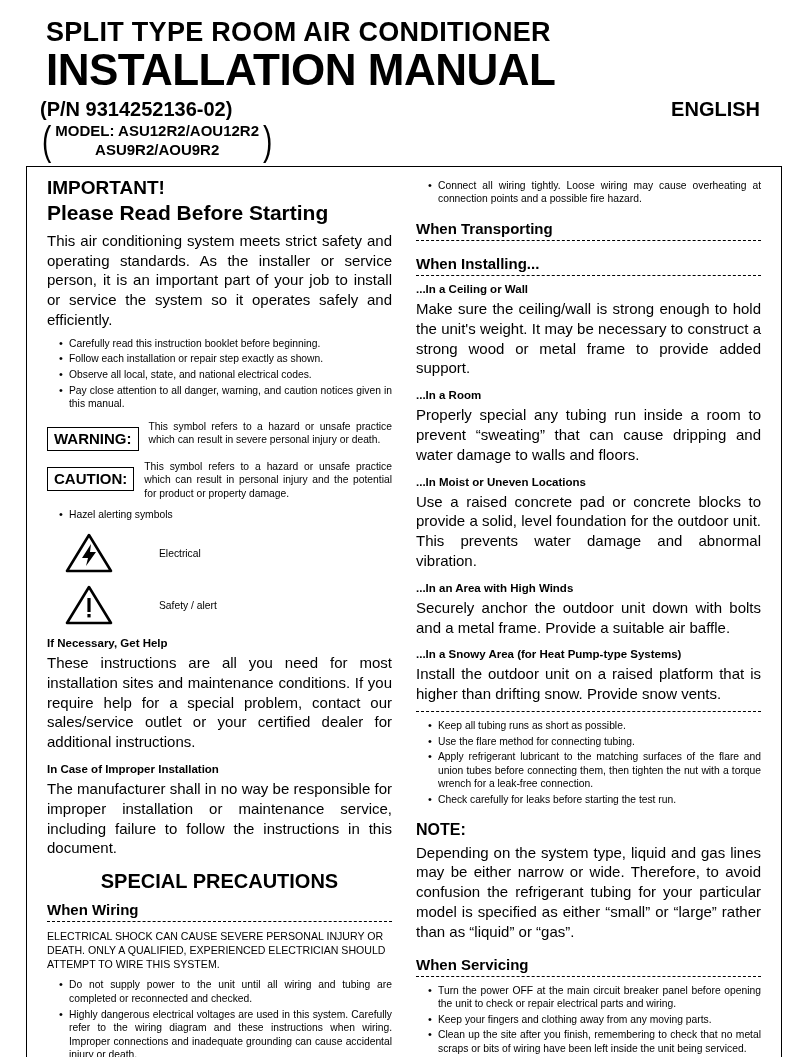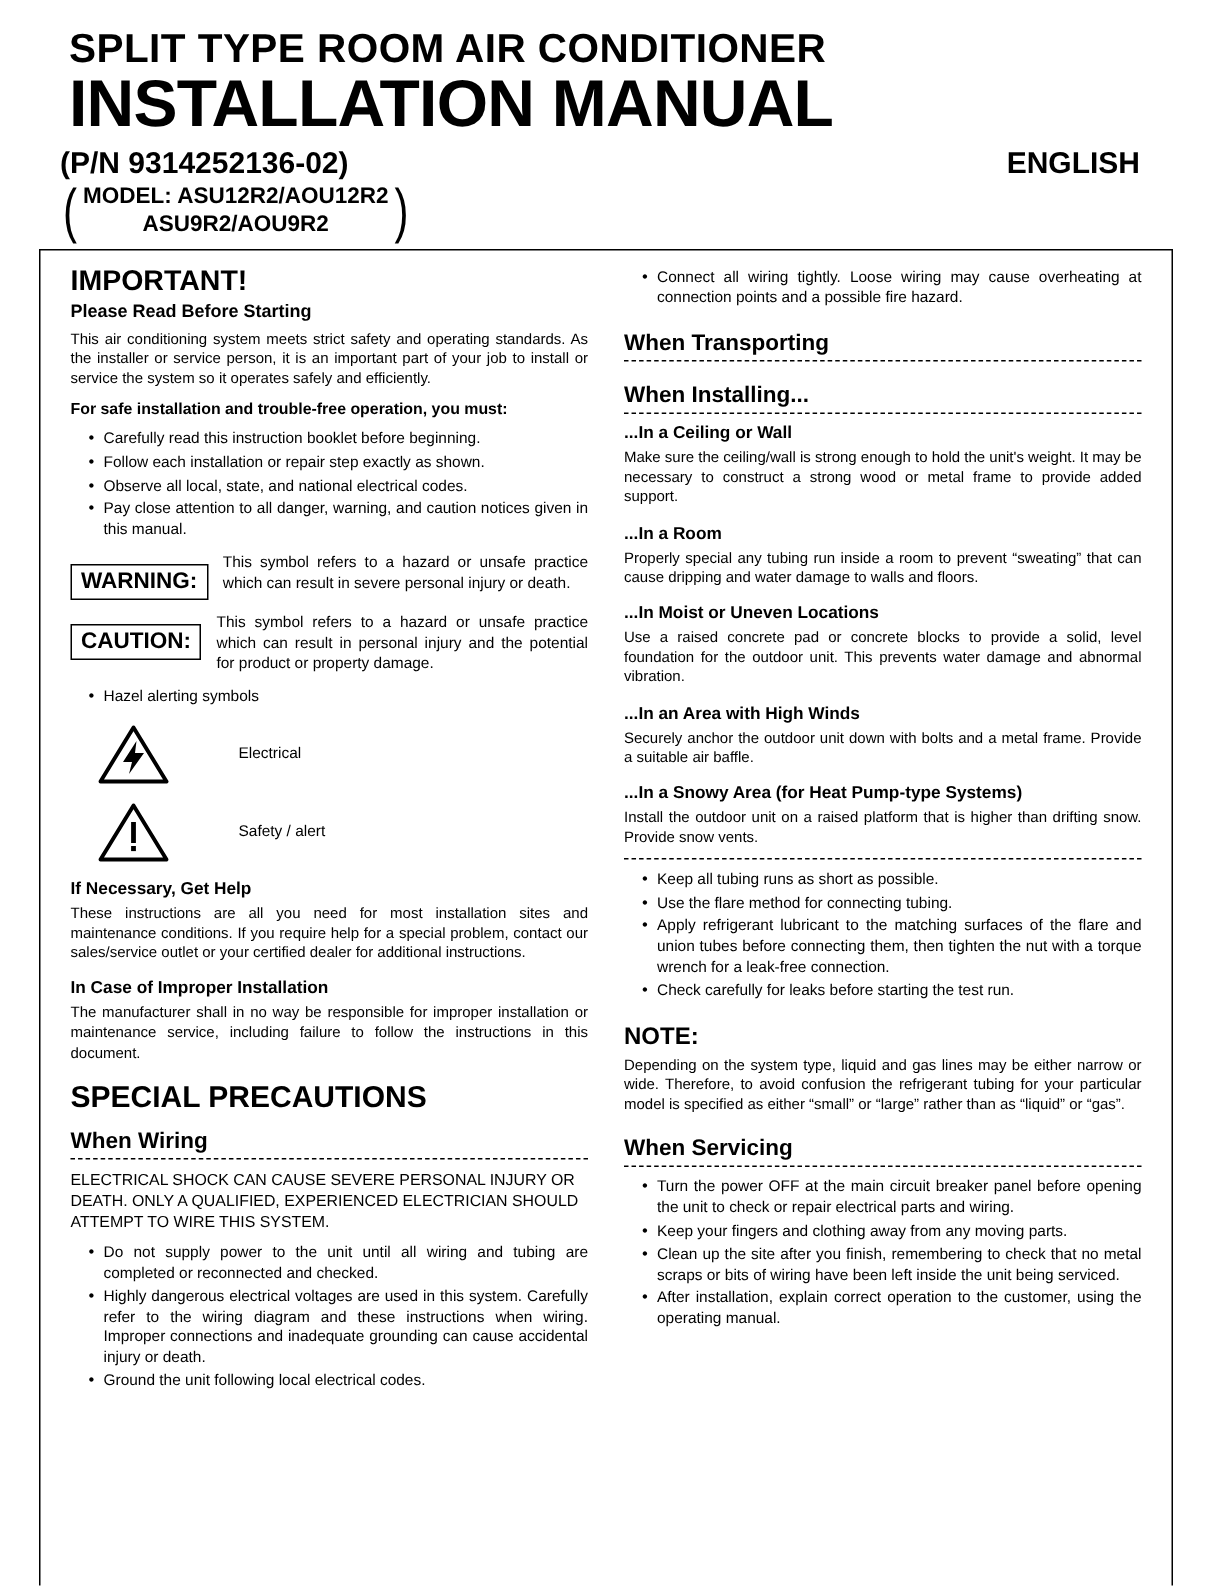--- a/index.html
+++ b/index.html
@@ -84,42 +84,42 @@
     padding: 0 12px;
   }
   .col.left { border-right: none; }
   h1.sect {
     font-size: 19px;
     font-weight: bold;
     margin: 0 0 1px 0;
     line-height: 1.15;
   }
   h2.sub {
-    font-size: 12px;
+    font-size: 21px;
     font-weight: bold;
     margin: 0 0 6px 0;
     line-height: 1.2;
   }
   h2.rule {
     font-size: 15px;
     font-weight: bold;
     margin: 14px 0 2px 0;
     line-height: 1.2;
   }
   .dashrule {
     border-top: 1.5px dashed #000;
     margin: 2px 0 7px 0;
   }
   h3.small {
     font-size: 11.5px;
     font-weight: bold;
     margin: 11px 0 4px 0;
   }
   p {
-    font-size: 10px;
+    font-size: 15px;
     line-height: 1.32;
     margin: 0 0 7px 0;
     text-align: justify;
   }
   ul {
     margin: 0 0 7px 0;
     padding-left: 14px;
     list-style: none;
   }
   li {
@@ -215,21 +215,20 @@
 
   <div class="frame">
 
     <div class="col left">
 
       <h1 class="sect">IMPORTANT!</h1>
       <h2 class="sub">Please Read Before Starting</h2>
 
       <p>This air conditioning system meets strict safety and operating standards. As the installer or service person, it is an important part of your job to install or service the system so it operates safely and efficiently.</p>
 
-      <div class="bold-note">For safe installation and trouble-free operation, you must:</div>
 
       <ul>
         <li>Carefully read this instruction booklet before beginning.</li>
         <li>Follow each installation or repair step exactly as shown.</li>
         <li>Observe all local, state, and national electrical codes.</li>
         <li>Pay close attention to all danger, warning, and caution notices given in this manual.</li>
       </ul>
 
       <div class="symrow">
         <div class="symbox">WARNING:</div>
@@ -265,21 +264,21 @@
         </span>
         <span class="tri-label">Safety / alert</span>
       </div>
 
       <h3 class="small">If Necessary, Get Help</h3>
       <p>These instructions are all you need for most installation sites and maintenance conditions. If you require help for a special problem, contact our sales/service outlet or your certified dealer for additional instructions.</p>
 
       <h3 class="small">In Case of Improper Installation</h3>
       <p>The manufacturer shall in no way be responsible for improper installation or maintenance service, including failure to follow the instructions in this document.</p>
 
-      <h1 class="sect" style="margin-top:12px;font-size:20px;">SPECIAL PRECAUTIONS</h1>
+      <h1 class="sect" style="margin-top:12px;font-size:20px;text-align:center;">SPECIAL PRECAUTIONS</h1>
 
       <h2 class="rule" style="margin-top:8px;">When Wiring</h2>
       <div class="dashrule"></div>
 
       <div class="caps-warn">ELECTRICAL SHOCK CAN CAUSE SEVERE PERSONAL INJURY OR DEATH. ONLY A QUALIFIED, EXPERIENCED ELECTRICIAN SHOULD ATTEMPT TO WIRE THIS SYSTEM.</div>
 
       <ul>
         <li>Do not supply power to the unit until all wiring and tubing are completed or reconnected and checked.</li>
         <li>Highly dangerous electrical voltages are used in this system. Carefully refer to the wiring diagram and these instructions when wiring. Improper connections and inadequate grounding can cause accidental injury or death.</li>
         <li>Ground the unit following local electrical codes.</li>

